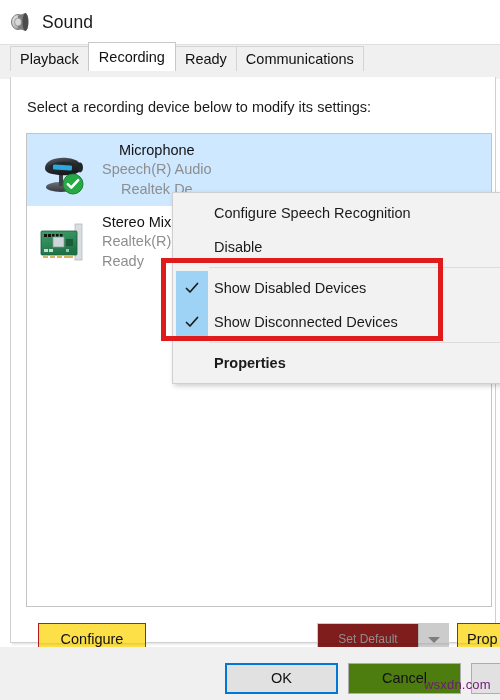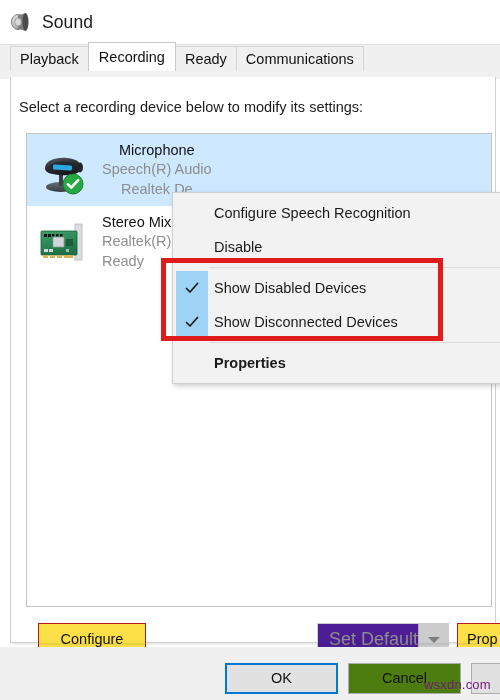--- a/index.html
+++ b/index.html
@@ -91,21 +91,21 @@
   }
   #page-shadow {
     position: absolute;
     left: 12px; top: 643px;
     width: 486px; height: 3px;
     background: linear-gradient(to bottom, rgba(0,0,0,0.10), rgba(0,0,0,0));
   }
 
   #instruction {
     position: absolute;
-    left: 8px; top: 22px;
+    left: 16px; top: 22px;
     font-size: 14.5px;
     color: #1b1b1b;
     white-space: nowrap;
   }
 
   
   #device-list {
     position: absolute;
     left: 15px; top: 56px;
     width: 466px; height: 474px;
@@ -168,27 +168,27 @@
   #set-default-group {
     position: absolute;
     left: 306px; top: 546px;
     width: 132px; height: 33px;
     display: flex;
   }
   #set-default-button {
     flex: 1 1 auto;
     height: 33px;
     line-height: 31px;
-    background: #4c1d95;
+    background: #7f1d1d;
     border: 1px solid #cccccc;
     border-right: none;
     color: #8d8d8d;
     box-sizing: border-box;
-    font-size: 18px;
-    text-align: right;
+    font-size: 12px;
+    text-align: center;
   }
   #set-default-dropdown {
     width: 31px; height: 33px;
     background: #cccccc;
     border: 1px solid #cccccc;
     border-left: 1px solid #b4b4b4;
     box-sizing: border-box;
     display: flex;
     align-items: center;
     justify-content: center;

